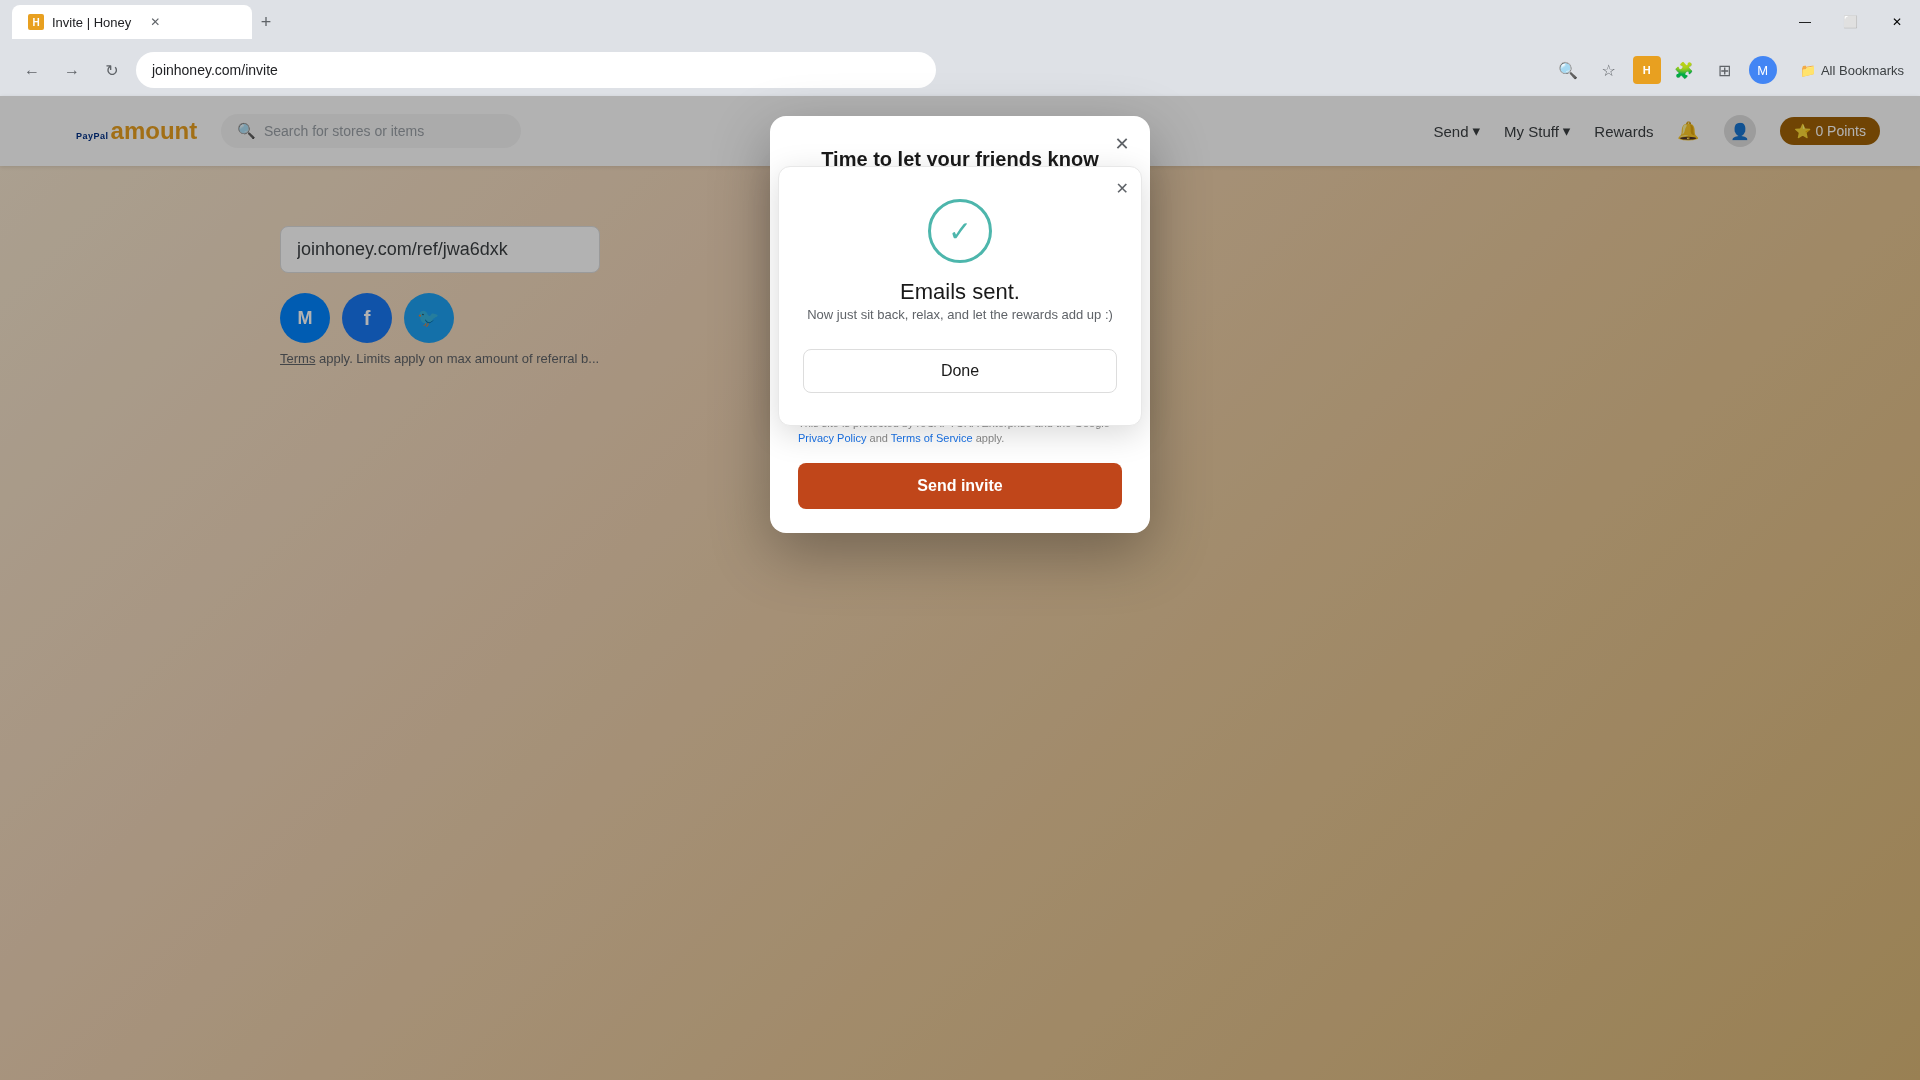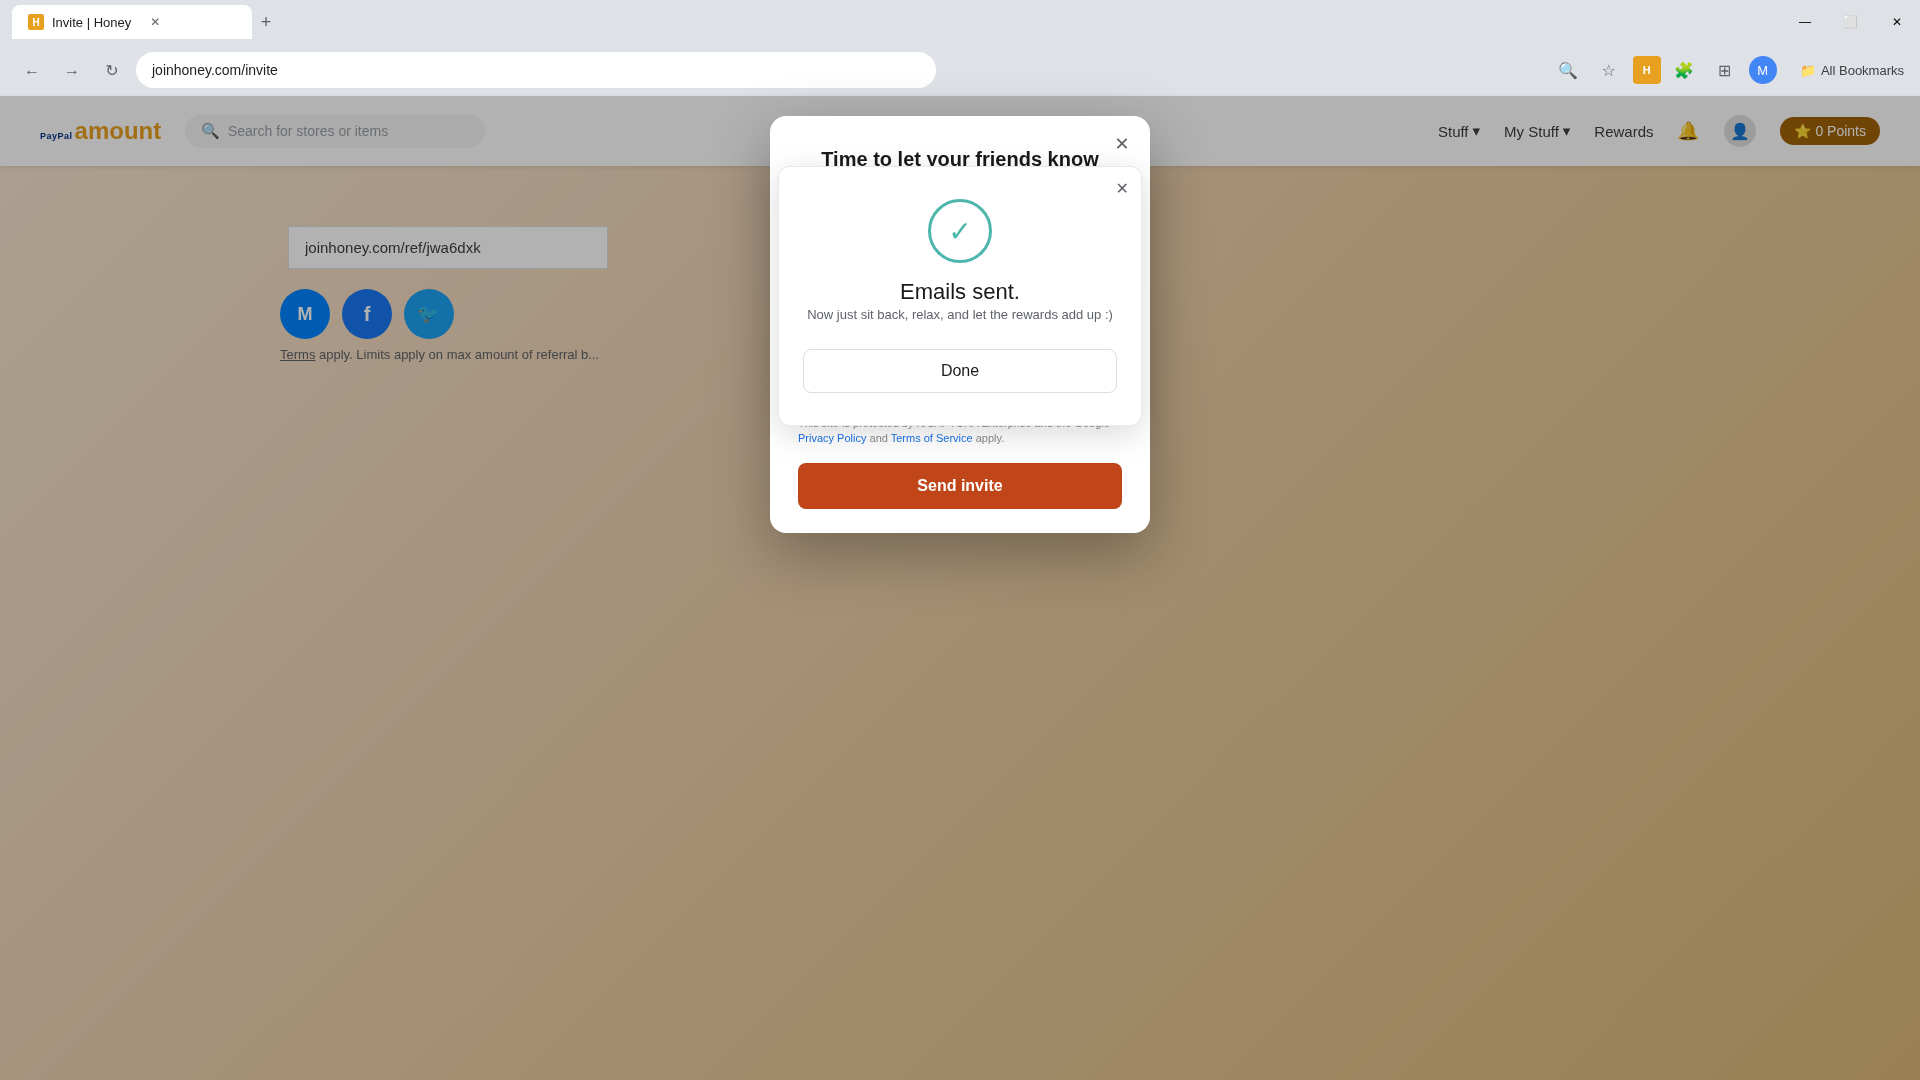--- a/index.html
+++ b/index.html
@@ -97,48 +97,48 @@
       <span>📁</span>
       <span>All Bookmarks</span>
     </div>
   </div>
 </div>
 
 <div class="page" style="position:relative;">
 
   <div class="honey-nav">
     <div style="display:flex;align-items:baseline;gap:0;">
-      <span style="font-size:9px;color:#003087;font-weight:bold;letter-spacing:0.5px;">PayPal</span>
+      <span style="font-size:9px;color:#003087;font-weight:bold;letter-spacing:0.5px;margin-left:36px;">PayPal</span>
       <span style="font-size:24px;color:#e8a020;font-weight:bold;margin-left:2px;">amount</span>
     </div>
     <div class="search-bar">
       <span style="color:#9aa0a6;font-size:15px;">🔍</span>
       <span class="search-placeholder">Search for stores or items</span>
     </div>
     <div class="nav-links">
       <div class="nav-link">
-        <span>Stuff</span>
+        <span>Send</span>
         <span>▾</span>
       </div>
       <div class="nav-link">
         <span>My Stuff</span>
         <span>▾</span>
       </div>
       <div class="rewards-link">Rewards</div>
       <div class="bell-icon">🔔</div>
       <div class="user-avatar">👤</div>
       <div class="points-badge">
         <span style="margin-right:4px;">⭐</span><span>0 Points</span>
       </div>
     </div>
   </div>
 
   <div style="padding: 60px 280px 40px; position:relative;">
 
-    <input style="background: white; border: 1px solid rgb(221, 221, 221); border-radius: 0; padding: 12px 16px; font-size: 15px; color: rgb(60, 64, 67); width: 320px; margin-left: 8px;" value="joinhoney.com/ref/jwa6dxk" readonly="">
+    <input style="background: white; border: 1px solid rgb(221, 221, 221); border-radius: 8px; padding: 12px 16px; font-size: 18px; color: rgb(60, 64, 67); width: 320px;" value="joinhoney.com/ref/jwa6dxk" readonly="">
 
     <div class="social-btns">
       <div class="social-btn messenger-btn" style="color:white;font-size:18px;font-weight:bold;">
         <span>M</span>
       </div>
       <div class="social-btn facebook-btn" style="color:white;font-size:20px;font-weight:bold;">
         <span>f</span>
       </div>
       <div class="social-btn twitter-btn" style="color:white;font-size:18px;">
         <span>🐦</span>

